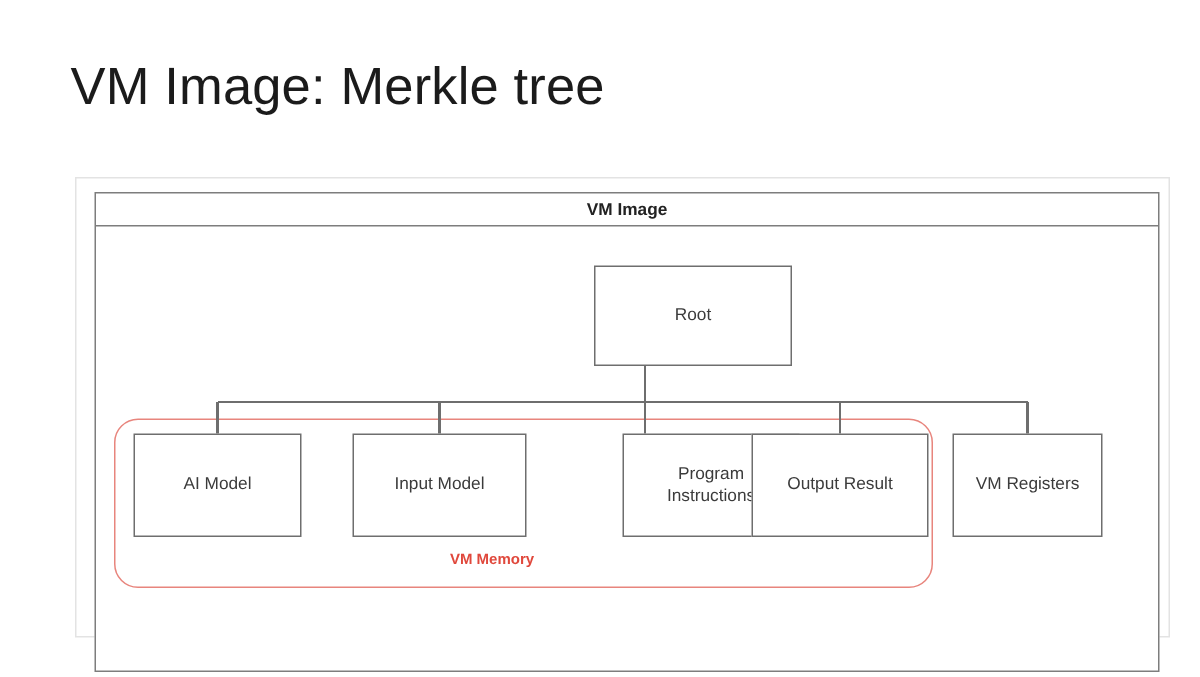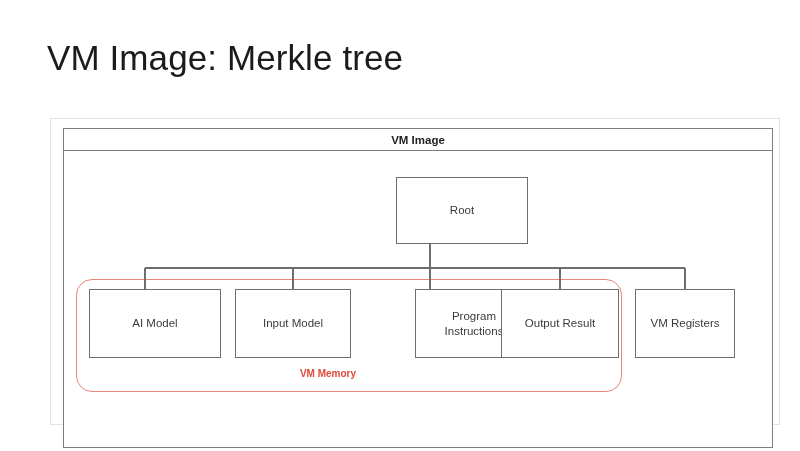--- a/index.html
+++ b/index.html
@@ -79,21 +79,21 @@
     justify-content: center;
     text-align: center;
     font-size: 11.5px;
     line-height: 15px;
     color: #3b3b3b;
     z-index: 3;
   }
 
   #node-root  { left: 360px; top: 177px; width: 132px; height: 67px; margin-left: 36px; }
 
-  #node-ai-model      { left: 89px;  top: 289px; width: 132px; height: 69px; }
+  #node-ai-model      { left: 89px;  top: 289px; width: 112px; height: 69px; }
   #node-input-data    { left: 235px; top: 289px; width: 116px; height: 69px; }
   #node-program       { left: 371px; top: 289px; width: 118px; height: 69px; margin-left: 44px; }
   #node-output-result { left: 501px; top: 289px; width: 118px; height: 69px; }
   #node-vm-registers  { left: 635px; top: 289px; width: 100px; height: 69px; }
 
   
   #connectors {
     position: absolute;
     left: 0;
     top: 0;

